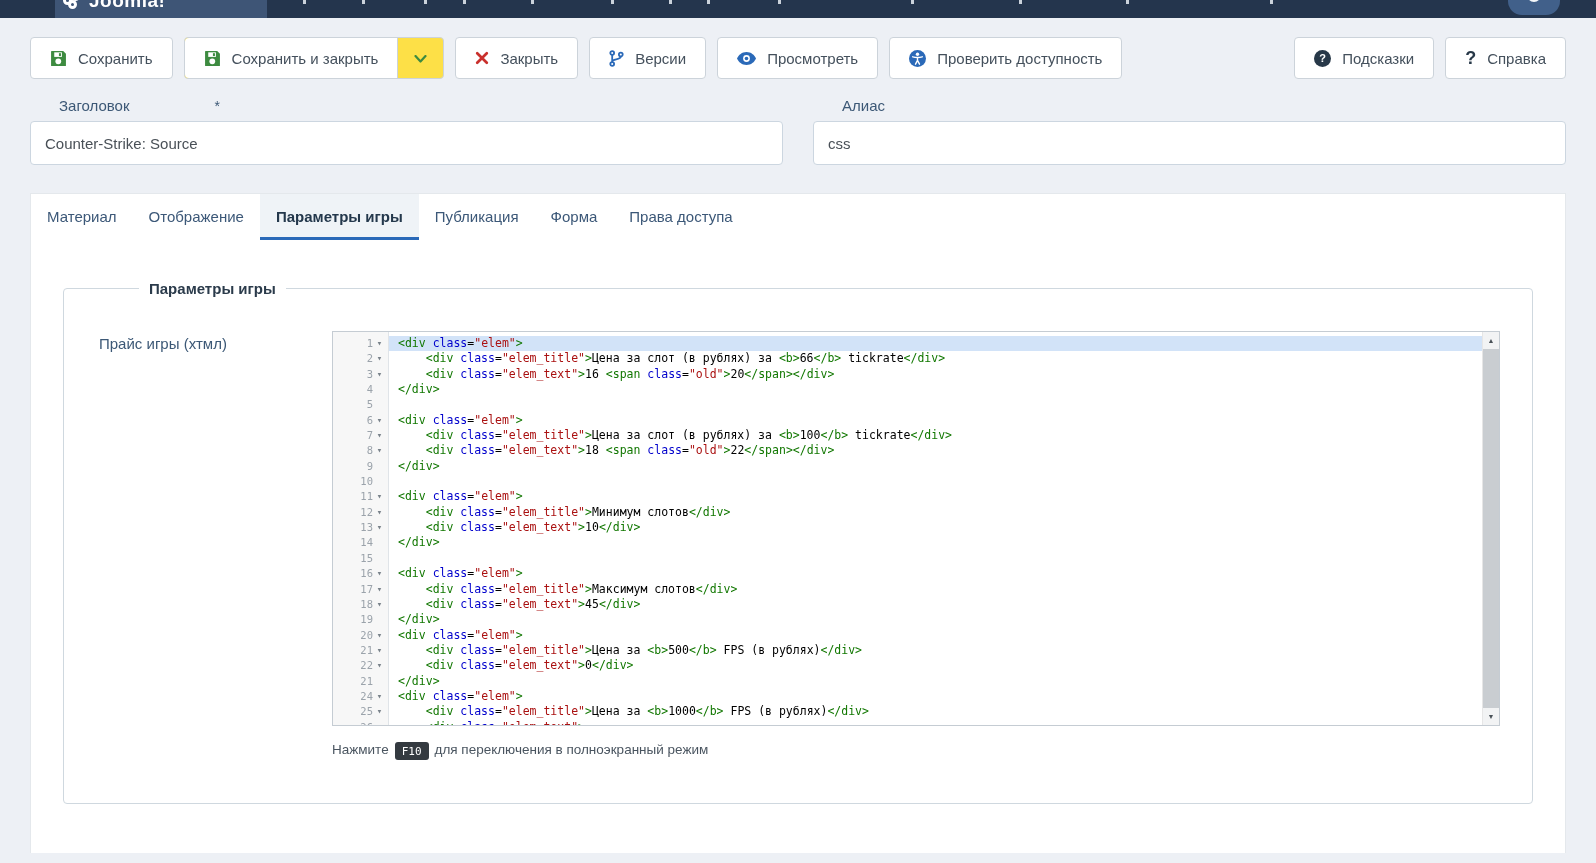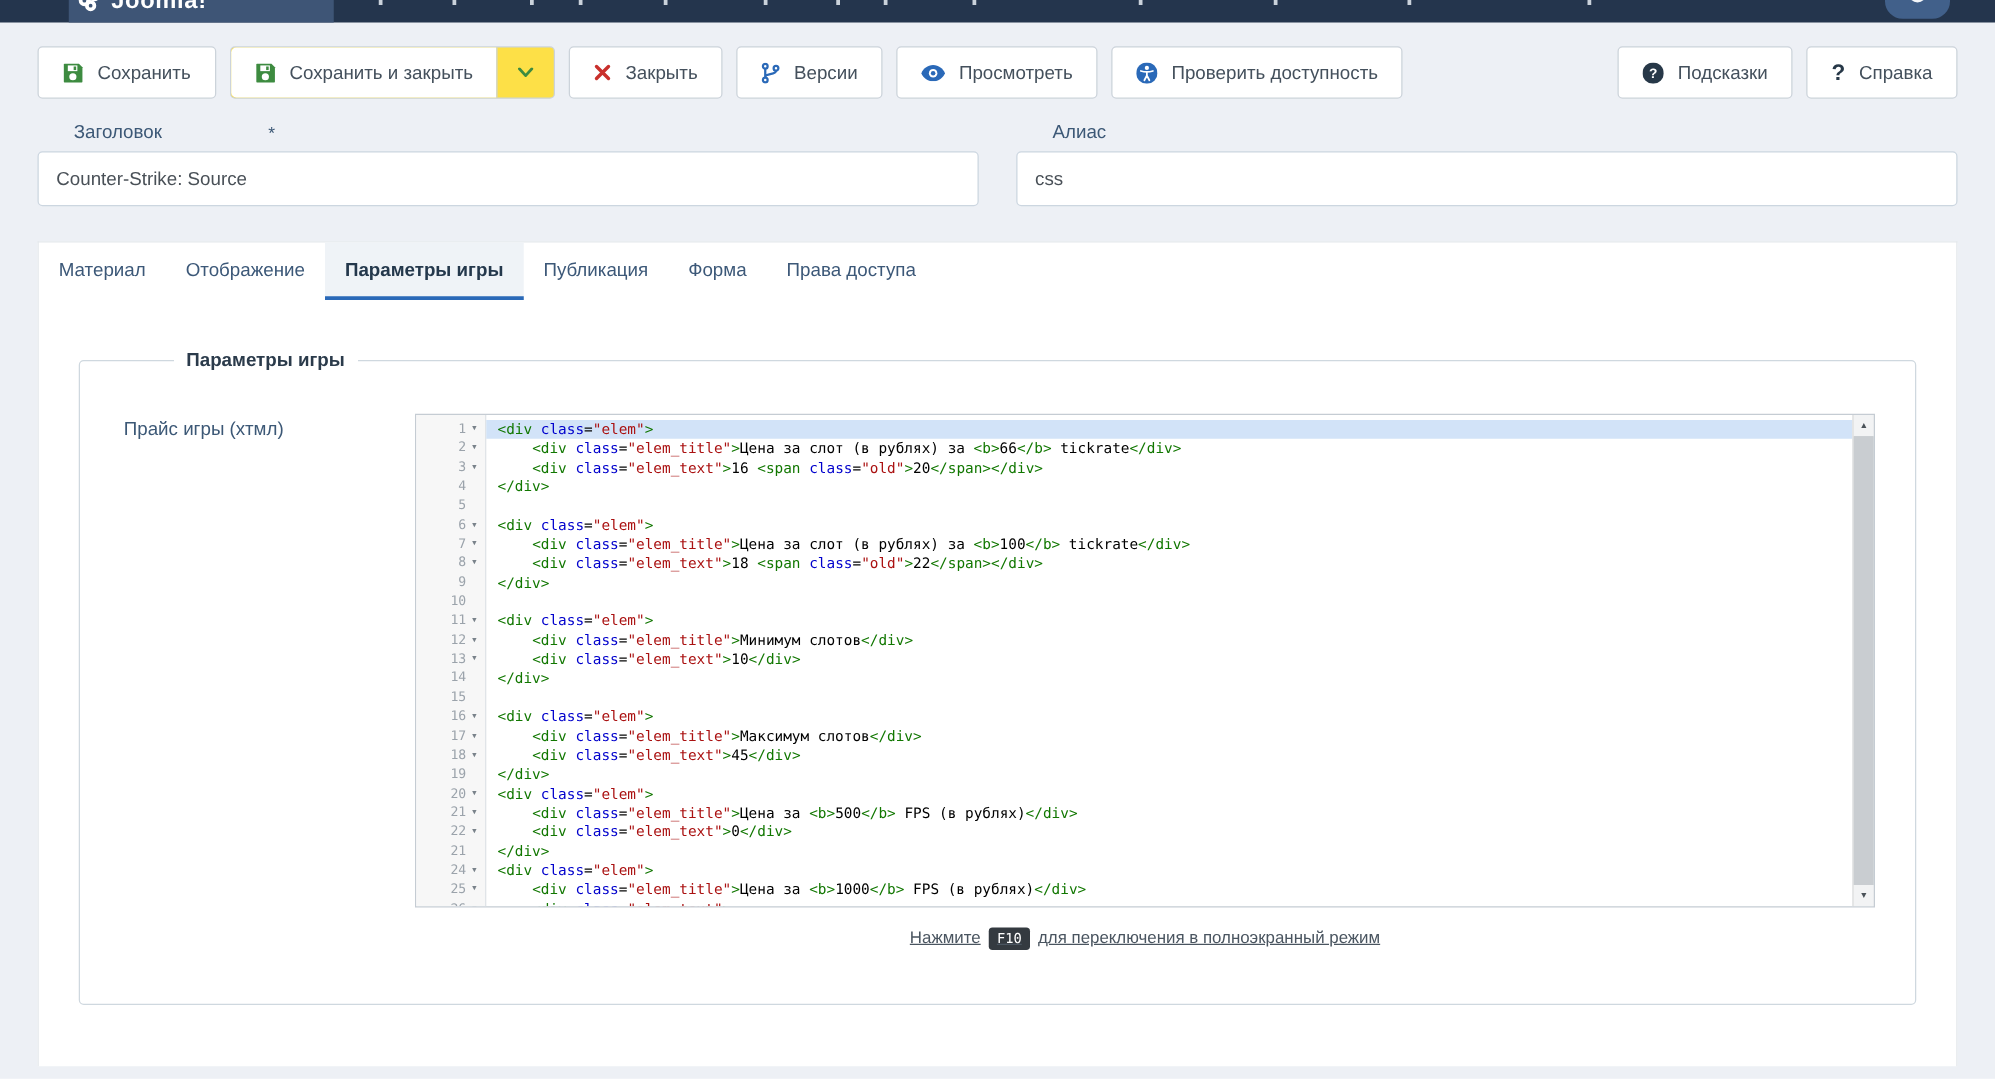--- a/index.html
+++ b/index.html
@@ -67,21 +67,21 @@
   .tok-str { color:var(--c-str,#aa1111); }
   .tok-plain { color:#000; }
 
   .sb { position:absolute; top:0; right:0; bottom:0; width:17px; background:#c9cdd1; border-left:1px solid #e6e6e6; }
   .sb-btn { position:absolute; left:0; width:16px; height:17px; background:#f2f3f4; color:#4a5258;
             display:flex; align-items:center; justify-content:center; font-size:7px; cursor:pointer; }
   .sb-up { top:0; } .sb-down { bottom:0; }
   .sb-thumb { position:absolute; left:0; top:17px; width:16px; bottom:17px; background:#c9cdd1; cursor:grab; }
 
   
-  .hint { margin-top:16px; text-align:center; font-size:13.5px; color:#4a5560;text-decoration:underline; }
+  .hint { margin-top:16px; text-align:left; font-size:13.5px; color:#4a5560; }
   .hint kbd { background:#343a40; color:#fff; font-family:"DejaVu Sans Mono",monospace; font-size:11px;
               padding:2.5px 7px; border-radius:3px; margin:0 6px; }
 </style>
 </head>
 <body>
 
 <header class="topbar">
   <div class="topbar-left">
     <span class="logo-mark">
       <span style="left:0;top:4px"></span>

